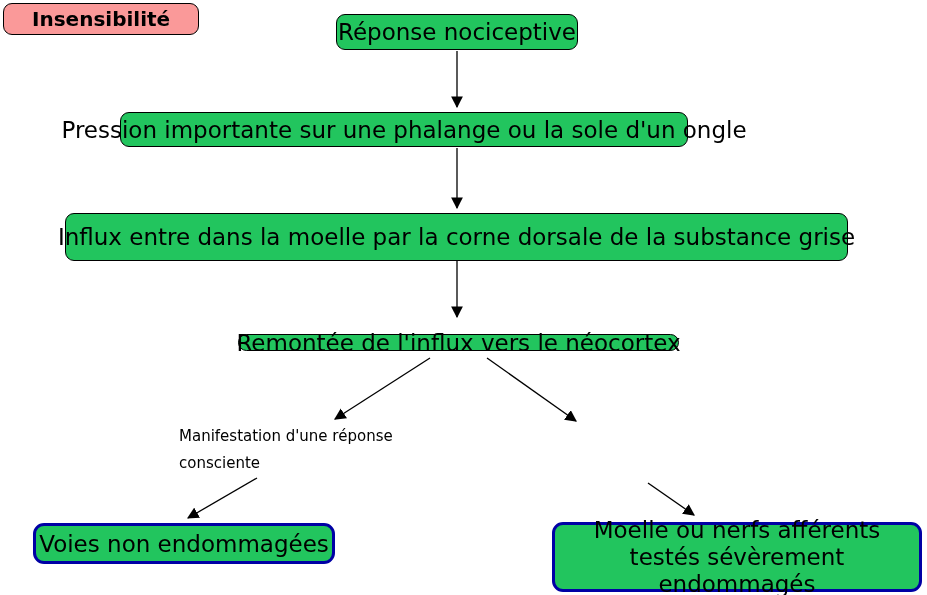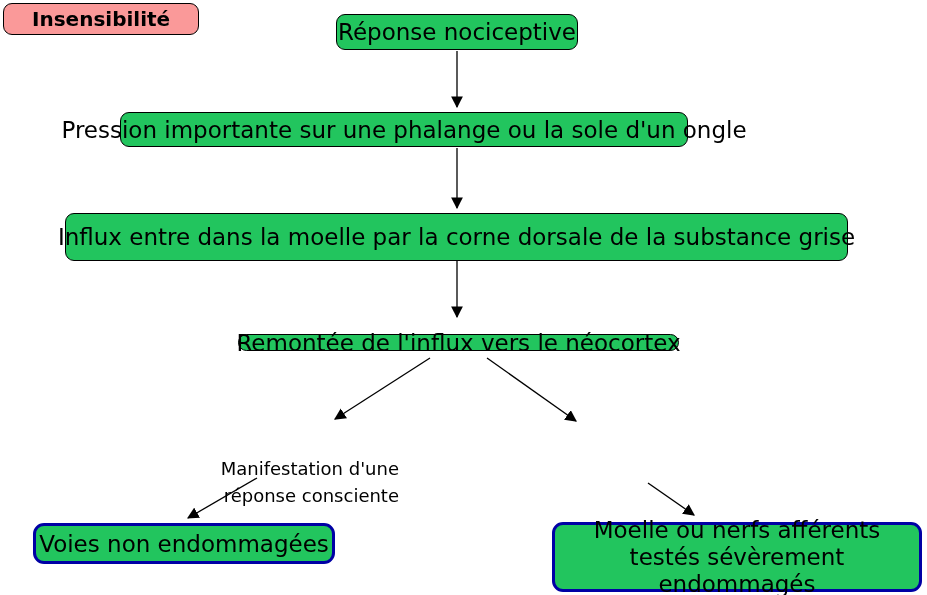--- a/index.html
+++ b/index.html
@@ -41,25 +41,24 @@
     font-size: 20px;
     font-weight: bold;
     z-index: 2;
   }
   #node-1 { left: 336px; top: 14px;  width: 242px; height: 36px; }
   #node-2 { left: 120px; top: 112px; width: 568px; height: 35px; }
   #node-3 { left: 65px;  top: 213px; width: 783px; height: 48px; }
   #node-4 { left: 238px; top: 322px; width: 441px; height: 17px; margin-top: 12px; }
   .free-label {
     position: absolute;
-    text-align: right;
-    font-size: 18px;
+    text-align: left;
+    font-size: 15px;
     line-height: 27px;
     z-index: 2;
-    margin-top: 32px;
   }
   #branch-left-label  { left: 179px; top: 423px; width: 220px; }
   #branch-right-label { left: 485px; top: 427px; width: 270px; }
   .outcome {
     border: 3px solid #0000a5;
     border-radius: 11px;
   }
   #outcome-left  { left: 33px;  top: 523px; width: 302px; height: 41px; }
   #outcome-right { left: 552px; top: 522px; width: 370px; height: 70px; line-height: 27px; }
   #arrow-layer {

